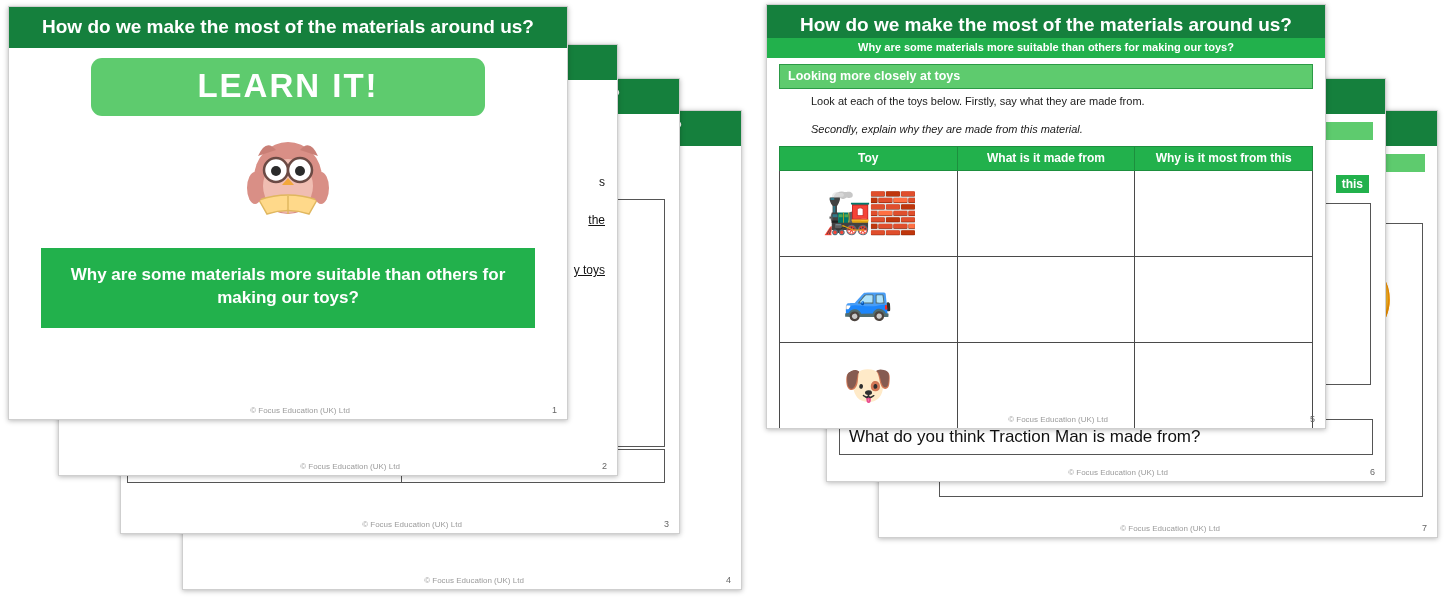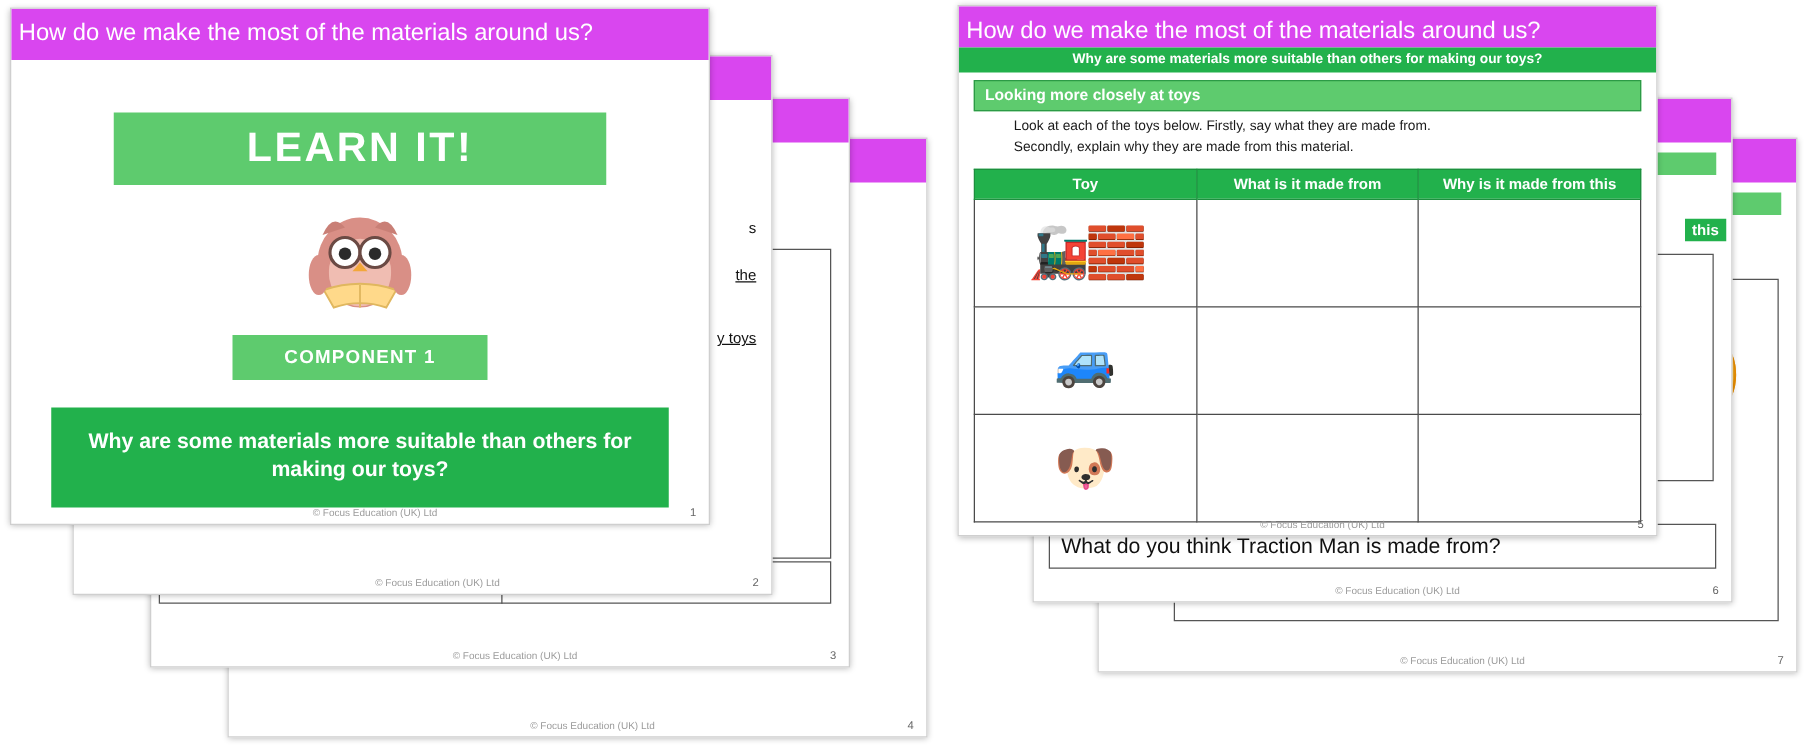--- a/index.html
+++ b/index.html
@@ -14,23 +14,24 @@
 
   .slide {
     position: absolute;
     background: #ffffff;
     border: 1px solid #cfcfcf;
     box-shadow: 0 1px 5px rgba(0,0,0,0.28);
     overflow: hidden;
   }
 
   .green-title {
-    background: #d946ef;
-    color: #ffffff;
-    font-weight: normal;
+    background: #15803d;
+    color: #ffffff;
+    text-align: center;
+    font-weight: bold;
     line-height: 1.15;
   }
   .green-sub {
     background: #22b14c;
     color: #ffffff;
     text-align: center;
     font-weight: bold;
   }
   .footer {
     position: absolute;
@@ -58,29 +59,30 @@
   #slide6 { left: 826px; top: 78px;  width: 560px; height: 404px; }
   #slide5 { left: 766px; top: 4px;   width: 560px; height: 425px; }
 
   
   .t-main { font-size: 19px; padding: 9px 6px 10px; }
   .t-main-sm { font-size: 17px; padding: 7px 6px 8px; }
   .t-sub { font-size: 11px; padding: 3px 6px 5px; }
 
   
   .learnit-banner {
-    margin: 42px auto 0;
+    margin: 10px auto 0;
     width: 394px;
     background: #5ecb6e;
     color: #ffffff;
     text-align: center;
     font-size: 33px;
     font-weight: bold;
     letter-spacing: 2px;
     padding: 9px 0 11px;
+    border-radius: 11px;
   }
   .owl-wrap { text-align: center; margin-top: 10px; height: 100px; }
   .component-banner {
     margin: 10px auto 0;
     width: 204px;
     background: #5ecb6e;
     color: #ffffff;
     text-align: center;
     font-size: 15px;
     font-weight: bold;
@@ -178,41 +180,41 @@
     <div class="mini-banner" style="width:150px; margin-left:auto; margin-right:12px;"></div>
     <div style="position:absolute; left:60px; top:112px; right:14px; bottom:40px; border:1px solid #555; background:#fff;"></div>
     <div style="position:absolute; right:40px; top:150px; font-size:78px; line-height:1;" class="art">🙂</div>
     <div class="footer">© Focus Education (UK) Ltd</div>
     <div class="pagenum">7</div>
   </div>
 
   <div class="slide" id="slide6">
     <div class="green-title t-main-sm">How do we make the most of the materials around us?</div>
     <div class="mini-banner" style="width:150px; margin-left:auto; margin-right:12px;"></div>
-    <div class="text-frag" style="right:4px; top:96px; font-weight:bold; color:#fff; background:#22b14c; padding:2px 6px;">this</div>
+    <div class="text-frag" style="right:16px; top:96px; font-weight:bold; color:#fff; background:#22b14c; padding:2px 6px;">this</div>
     <div style="position:absolute; left:140px; right:14px; top:124px; bottom:96px; border:1px solid #555;"></div>
     <div class="tm-box">What do you think Traction Man is made from?</div>
     <div class="footer">© Focus Education (UK) Ltd</div>
     <div class="pagenum">6</div>
   </div>
 
   <div class="slide" id="slide5">
     <div class="green-title t-main" style="padding-bottom:2px;">How do we make the most of the materials around us?</div>
     <div class="green-sub t-sub">Why are some materials more suitable than others for making our toys?</div>
 
     <div class="sec-head">Looking more closely at toys</div>
     <div class="instr">Look at each of the toys below. Firstly, say what they are made from.</div>
-    <div class="instr" style="margin-top:1px;">Secondly, explain why they are made from this material.</div>
+    <div class="instr" style="margin-top:12px;font-style:italic;">Secondly, explain why they are made from this material.</div>
 
     <table class="toytbl">
       <thead>
         <tr>
           <th>Toy</th>
           <th>What is it made from</th>
-          <th>Why is it made from this</th>
+          <th>Why is it most from this</th>
         </tr>
       </thead>
       <tbody>
         <tr>
           <td class="imgcell">
             <span class="art" style="font-size:40px; letter-spacing:-4px;">🚂🧱</span>
           </td>
           <td></td>
           <td></td>
         </tr>
@@ -297,21 +299,20 @@
         <circle cx="43" cy="45" r="5" fill="#2b2b2b"></circle>
         <circle cx="67" cy="45" r="5" fill="#2b2b2b"></circle>
         <path d="M55 52 l-6 7 h12 z" fill="#f2a73b"></path>
         <path d="M26 74 q29 -10 58 0 l-8 14 q-21 -7 -42 0 z" fill="#ffd98a" stroke="#e0b75f" stroke-width="1.5"></path>
         <path d="M55 70 v18" stroke="#e0b75f" stroke-width="1.5"></path>
         <ellipse cx="22" cy="62" rx="8" ry="16" fill="#d98f86"></ellipse>
         <ellipse cx="88" cy="62" rx="8" ry="16" fill="#d98f86"></ellipse>
       </svg>
     </div>
 
-    <div class="component-banner">COMPONENT 1</div>
 
     <div class="question-banner">Why are some materials more suitable than others for making our toys?</div>
 
     <div class="footer">© Focus Education (UK) Ltd</div>
     <div class="pagenum">1</div>
   </div>
 
 </div>
 
 </body></html>

